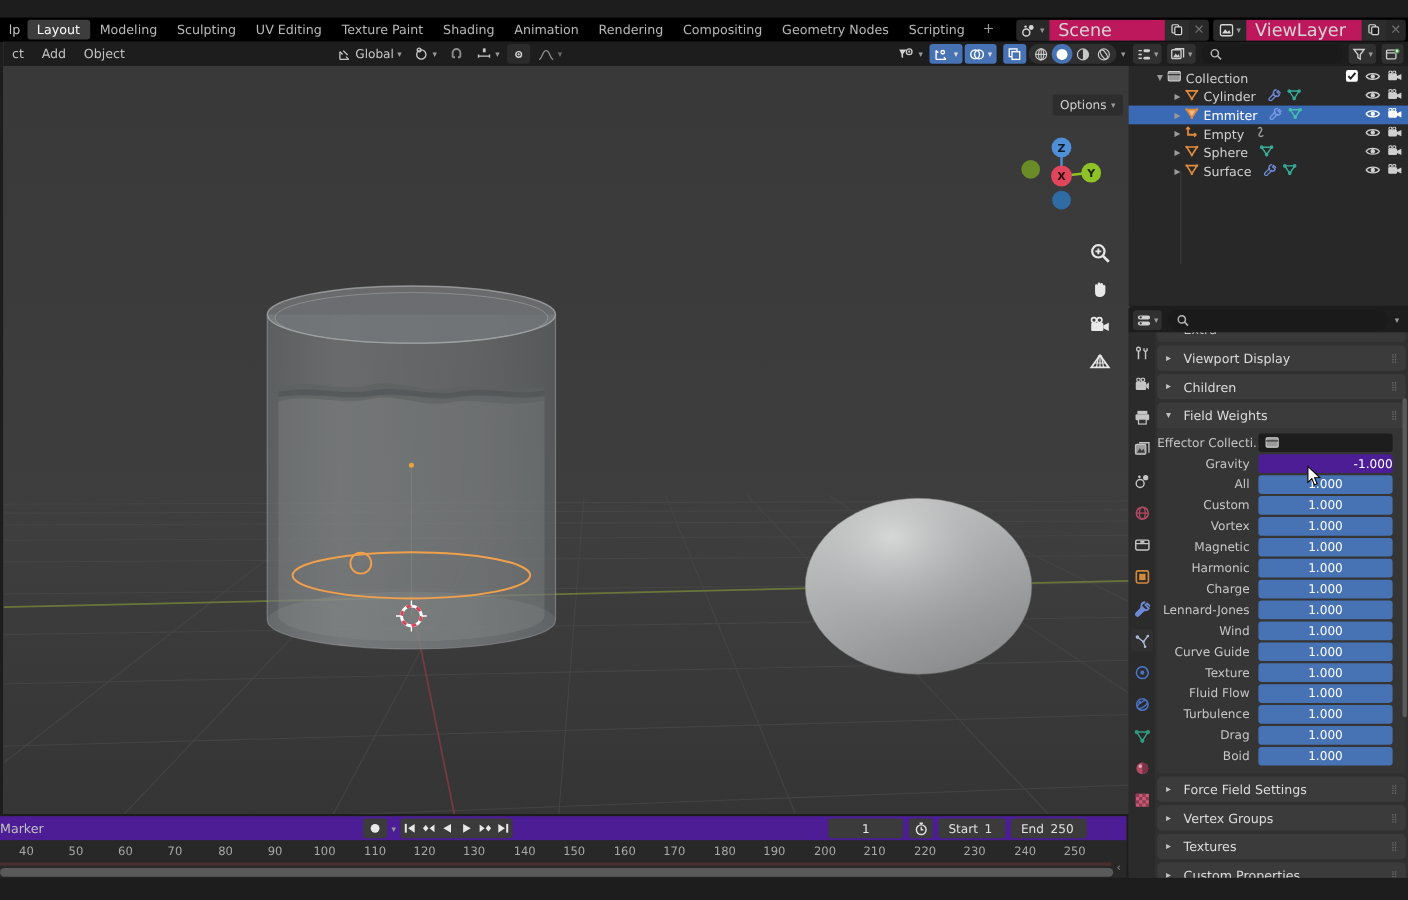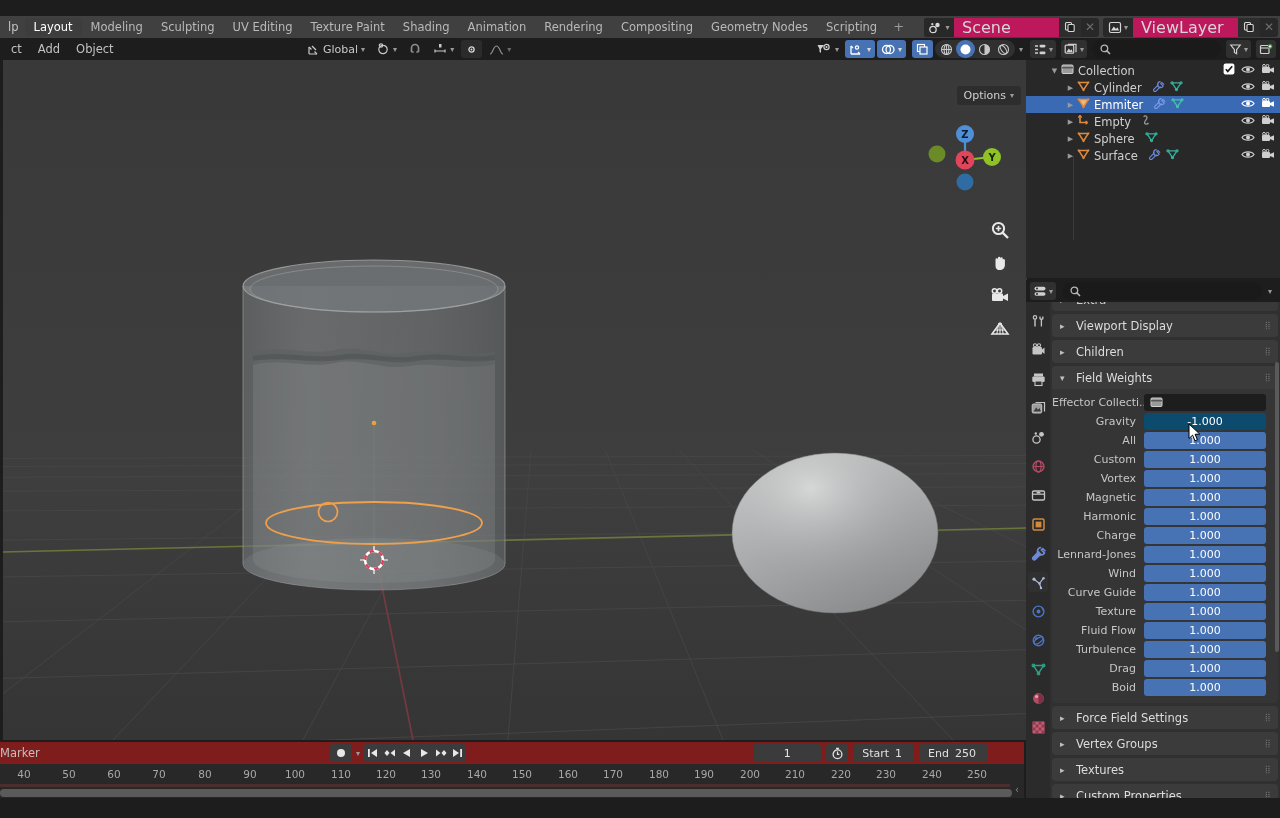--- a/index.html
+++ b/index.html
@@ -7,21 +7,21 @@
     width:1280px; height:818px; overflow:hidden;
     background:#1d1d1d;
     font-family:"DejaVu Sans","Liberation Sans",sans-serif;
     font-size:11px; color:#e5e5e5;
     -webkit-font-smoothing:antialiased;
   }
   #app{position:relative;width:1280px;height:818px;}
 
   
   .topbar{position:absolute;left:0;top:0;width:1280px;height:16px;background:#1d1d1d;}
-  .menu-row{position:absolute;left:0;top:16px;width:1280px;height:22px;background:#404040;display:flex;align-items:center;}
+  .menu-row{position:absolute;left:0;top:16px;width:1280px;height:22px;background:#000000;display:flex;align-items:center;}
   .wstab{height:18px;padding:0 9px;line-height:18px;border-radius:3px;color:#b9b9b9;font-size:11.5px;white-space:nowrap;}
   .wstab.active{background:#3d3d3d;color:#ffffff;}
   .wstab.plus{color:#9a9a9a;padding:0 7px;font-size:13px;}
 
   
   .topright{position:absolute;right:2px;top:17px;height:20px;display:flex;align-items:center;gap:4px;}
   .tfield{display:flex;align-items:center;height:19px;background:#282828;border-radius:3px;overflow:hidden;}
   .tfield .ibtn{width:30px;height:19px;display:flex;align-items:center;justify-content:center;background:#282828;gap:2px;}
   .tfield .tname{width:105px;height:19px;line-height:19px;background:#be185d;color:#d6d6d6;padding-left:8px;font-size:16px;}
   .tfield .tcopy{width:22px;height:19px;display:flex;align-items:center;justify-content:center;background:#2d2d2d;}
@@ -82,28 +82,28 @@
   .panel-hdr{height:23px;background:#3b3b3b;border-radius:4px;margin:0 2px 3px 2px;display:flex;align-items:center;padding:0 8px;color:#dcdcdc;font-size:11.5px;gap:6px;position:relative;}
   .panel-hdr .arw{font-size:9px;color:#c0c0c0;width:10px;}
   .panel-hdr .grip{position:absolute;right:7px;color:#6f6f6f;font-size:8px;letter-spacing:.5px;line-height:4px;}
   .panel-open{background:#3b3b3b;}
   .panel-body{background:#353535;border-radius:0 0 4px 4px;margin:0 2px 3px 2px;padding:4px 0 6px 0;}
 
   .prow{display:flex;align-items:center;height:18.5px;margin-bottom:0.5px;}
   .plabel{width:92px;text-align:right;padding-right:8px;color:#c6c6c6;font-size:11px;white-space:nowrap;overflow:hidden;}
   .pfield{flex:1;margin-right:12px;height:17px;border-radius:3px;display:flex;align-items:center;justify-content:center;font-size:11px;color:#fdfdfd;}
   .pfield.blue{background:#4772b3;}
-  .pfield.hover{background:#0c4a6e;color:#ffffff;}
+  .pfield.hover{background:#4c1d95;color:#ffffff;justify-content:flex-end;}
   .pfield.dark{background:#1d1d1d;justify-content:flex-start;padding-left:6px;}
 
   .scroll-v{position:absolute;right:1px;width:4px;border-radius:2px;background:#5a5a5a;}
 
   
   .timeline{position:absolute;left:0;top:742px;width:1024px;height:56px;background:#282828;}
-  .tl-head{height:22px;background:#7f1d1d;display:flex;align-items:center;position:relative;}
+  .tl-head{height:22px;background:#4c1d95;display:flex;align-items:center;position:relative;}
   .tl-marker{position:absolute;left:0;top:0;height:22px;line-height:22px;color:#c0c0c0;font-size:11.5px;}
   .tl-mid{position:absolute;left:330px;top:2px;height:18px;display:flex;align-items:center;gap:4px;}
   .keyb{width:22px;height:18px;background:#3b3b3b;border-radius:3px;display:flex;align-items:center;justify-content:center;}
   .playgrp{display:flex;align-items:center;background:#3b3b3b;border-radius:3px;height:18px;}
   .playb{width:17px;height:18px;display:flex;align-items:center;justify-content:center;}
   .tl-right{position:absolute;right:36px;top:2px;height:18px;display:flex;align-items:center;gap:5px;}
   .frm{width:68px;height:18px;background:#3b3b3b;border-radius:3px;display:flex;align-items:center;justify-content:center;font-size:11px;color:#e8e8e8;}
   .serng{height:18px;background:#3b3b3b;border-radius:3px;display:flex;align-items:center;}
   .serng .lbl{padding:0 6px 0 9px;font-size:11px;color:#e0e0e0;}
   .serng .val{padding-right:12px;font-size:11px;color:#e0e0e0;}

